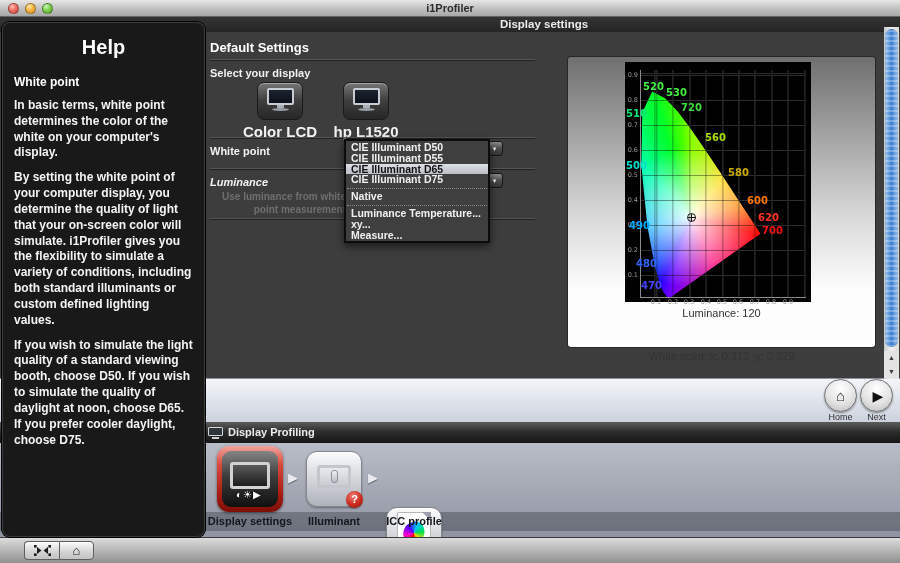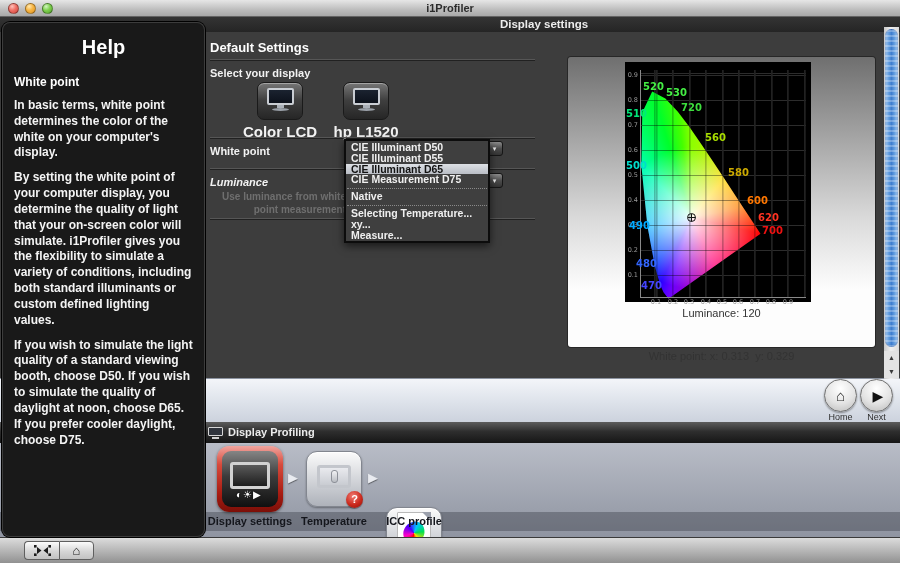--- a/index.html
+++ b/index.html
@@ -212,25 +212,25 @@
 <div class="abs nub" style="left:486px;top:141px;">▾</div>
 <div class="abs nub" style="left:486px;top:173px;">▾</div>
 
 <div class="abs note">Use luminance from white point measurement</div>
 <div class="abs hline" style="left:210px;top:218px;width:325px;"></div>
 
 <ul class="abs menu">
   <li>CIE Illuminant D50</li>
   <li>CIE Illuminant D55</li>
   <li class="selected">CIE Illuminant D65</li>
-  <li>CIE Measurement D75</li>
+  <li>CIE Illuminant D75</li>
   <li class="sep"></li>
   <li>Native</li>
   <li class="sep"></li>
-  <li>Selecting Temperature...</li>
+  <li>Luminance Temperature...</li>
   <li>xy...</li>
   <li>Measure...</li>
 </ul>
 
 <div class="abs chart-panel">
   <div class="abs chart-box">
     <div class="abs grid-under"></div>
     <div class="abs locus"></div>
     <div class="abs grid-over"></div>
     <div class="abs axis-y"></div>
@@ -320,21 +320,21 @@
 <span class="abs wf-arrow" style="left:368px;top:470px;">▶</span>
 
 <div class="abs tile-gray" style="left:386px;top:451px;">
   <div class="page-doc">
     <div class="gamut-blob"></div>
   </div>
   <div class="badge">?</div>
 </div>
 
 <div class="abs wf-step-lbl" style="left:190px;">Display settings</div>
-<div class="abs wf-step-lbl" style="left:274px;">Temperature</div>
+<div class="abs wf-step-lbl" style="left:274px;">Illuminant</div>
 <div class="abs wf-step-lbl" style="left:354px;">ICC profile</div>
 
 <div class="abs bottom-strip"></div>
 <div class="abs mini-btn left">
   <svg width="17" height="11" viewBox="0 0 17 11">
     <rect x="0" y="0" width="2.6" height="2.6" fill="#1c1c1c"></rect>
     <rect x="14.4" y="0" width="2.6" height="2.6" fill="#1c1c1c"></rect>
     <rect x="0" y="8.4" width="2.6" height="2.6" fill="#1c1c1c"></rect>
     <rect x="14.4" y="8.4" width="2.6" height="2.6" fill="#1c1c1c"></rect>
     <path d="M3,2 L7.5,5.5 L3,9 Z" fill="#1c1c1c"></path>

